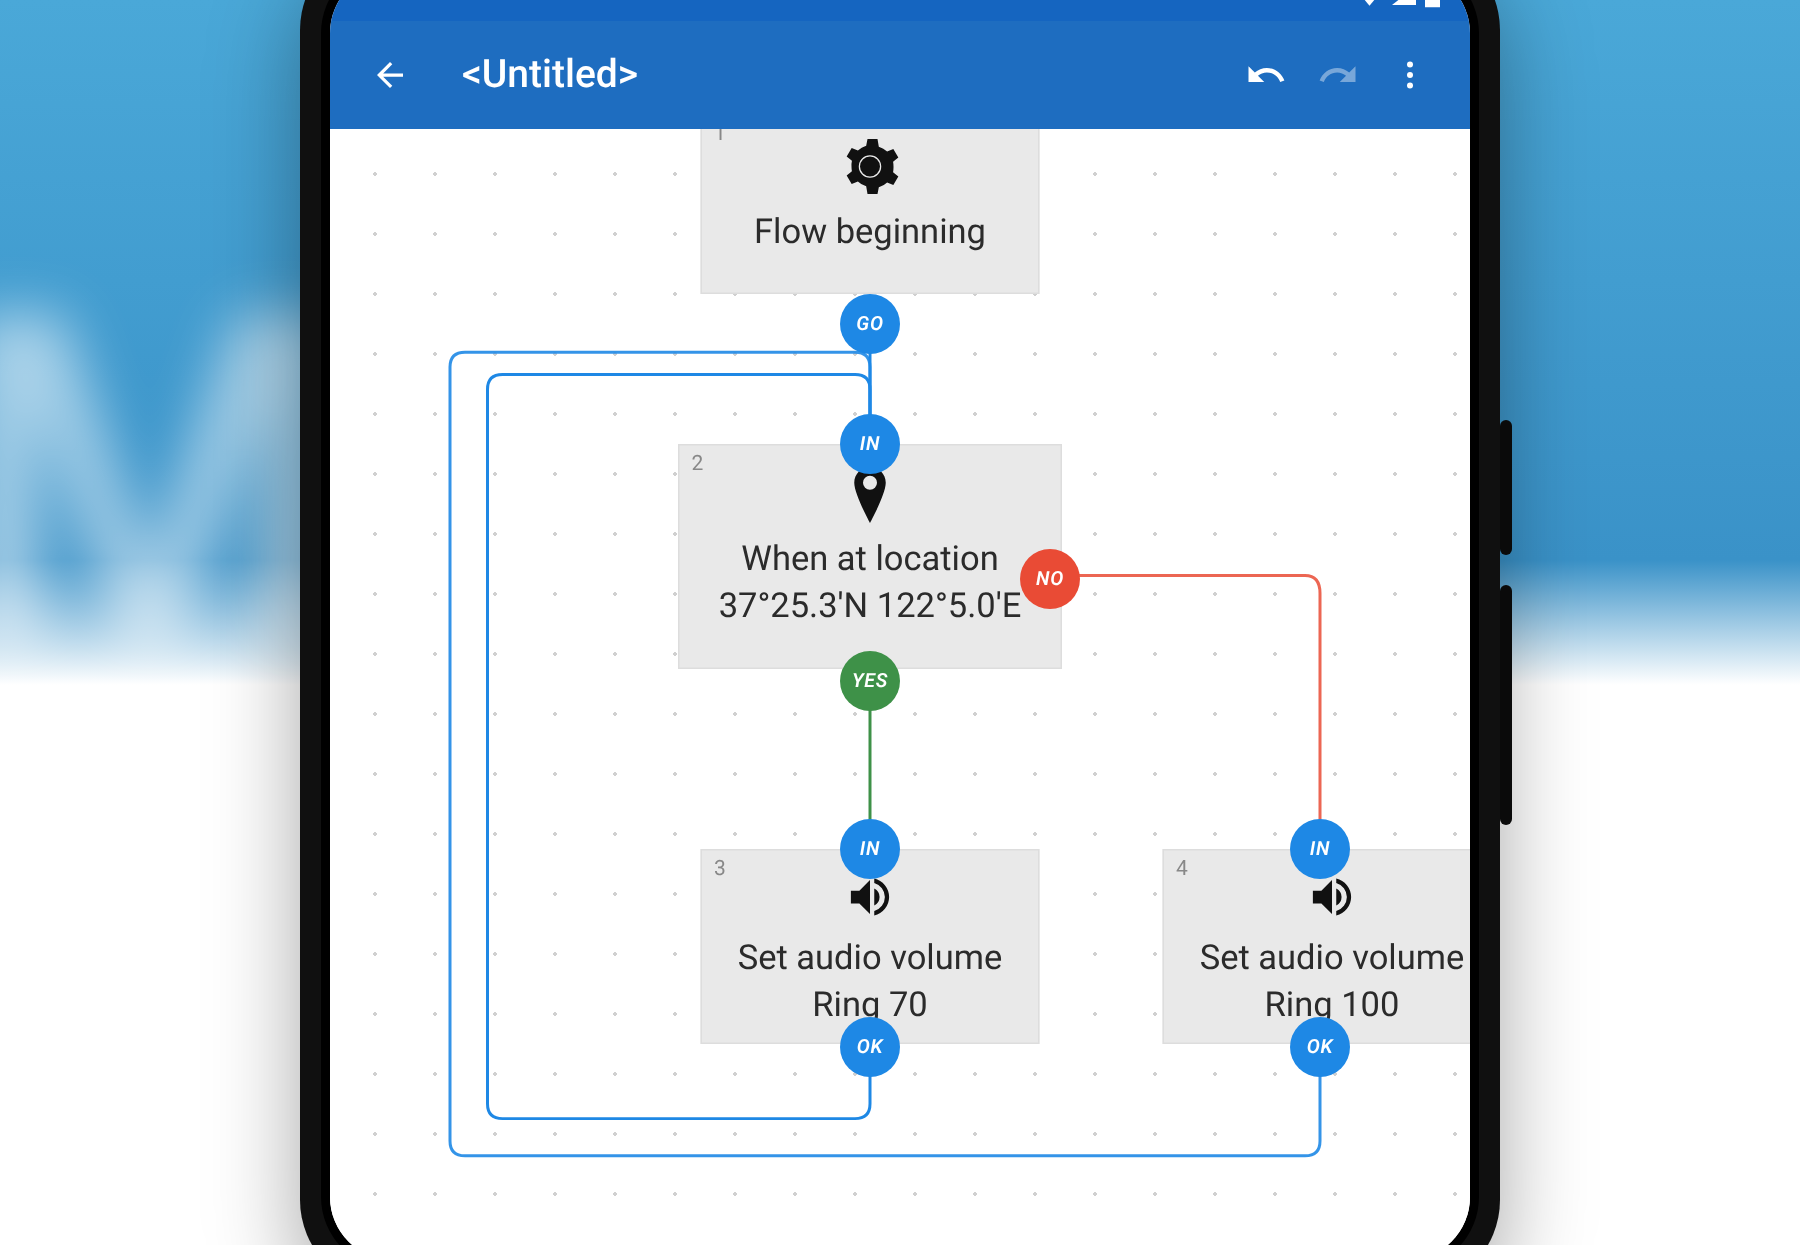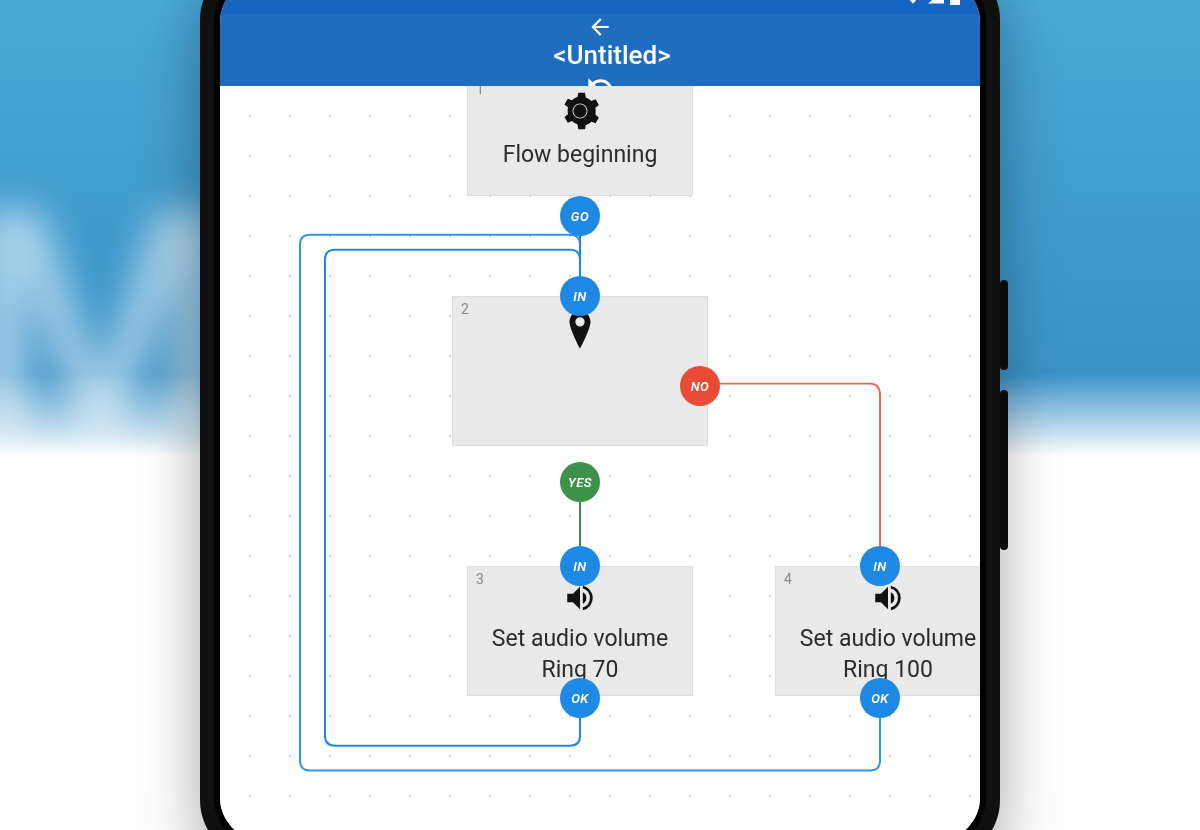--- a/index.html
+++ b/index.html
@@ -72,21 +72,20 @@
   .statusbar svg { display:block; }
 
   
   .appbar {
     height: 72px;
     background: #1e6dc0;
     display: flex;
     align-items: center;
     padding: 0 16px;
     color: #fff;
-    flex-direction: column;
   }
   .appbar .title {
     font-size: 26px;
     font-weight: 500;
     margin-left: 24px;
     flex: 1;
   }
   .appbar .iconbtn {
     width: 48px; height: 48px;
     display: flex; align-items: center; justify-content: center;
@@ -238,23 +237,27 @@
         </div>
         <div class="port blue" style="left:340px; top:110px;">GO</div>
 
         <div class="flow-block" style="left:232px; top:210px; width:256px; height:150px;">
           <span class="num">2</span>
           <div class="icon-row">
             <svg width="28" height="38" viewBox="0 0 24 32">
                 <path fill="#111" d="M12 0C7 0 3 4 3 9c0 6.5 9 23 9 23s9-16.5 9-23c0-5-4-9-9-9zm0 13a4 4 0 1 1 0-8 4 4 0 0 1 0 8z"></path>
               </svg>
           </div>
+          <div class="label">
+            <span>When at location</span><br>
+            <span>37°25.3'N 122°5.0'E</span>
+          </div>
         </div>
         <div class="port blue" style="left:340px; top:190px;">IN</div>
-        <div class="port green" style="left:340px; top:376px;">YES</div>
+        <div class="port green" style="left:340px; top:348px;">YES</div>
         <div class="port red" style="left:460px; top:280px;">NO</div>
 
         <div class="flow-block" style="left:247px; top:480px; width:226px; height:130px;">
           <span class="num">3</span>
           <div class="icon-row">
             <svg width="38" height="34" viewBox="0 0 24 24">
                 <path fill="#111" d="M3 9v6h4l5 5V4L7 9H3zm13.5 3a4.5 4.5 0 0 0-2.5-4v8a4.5 4.5 0 0 0 2.5-4zm-2.5-8.7v2.06A7 7 0 0 1 19 12a7 7 0 0 1-5 6.64v2.06A9 9 0 0 0 21 12a9 9 0 0 0-7-8.7z"></path>
               </svg>
           </div>
           <div class="label">

